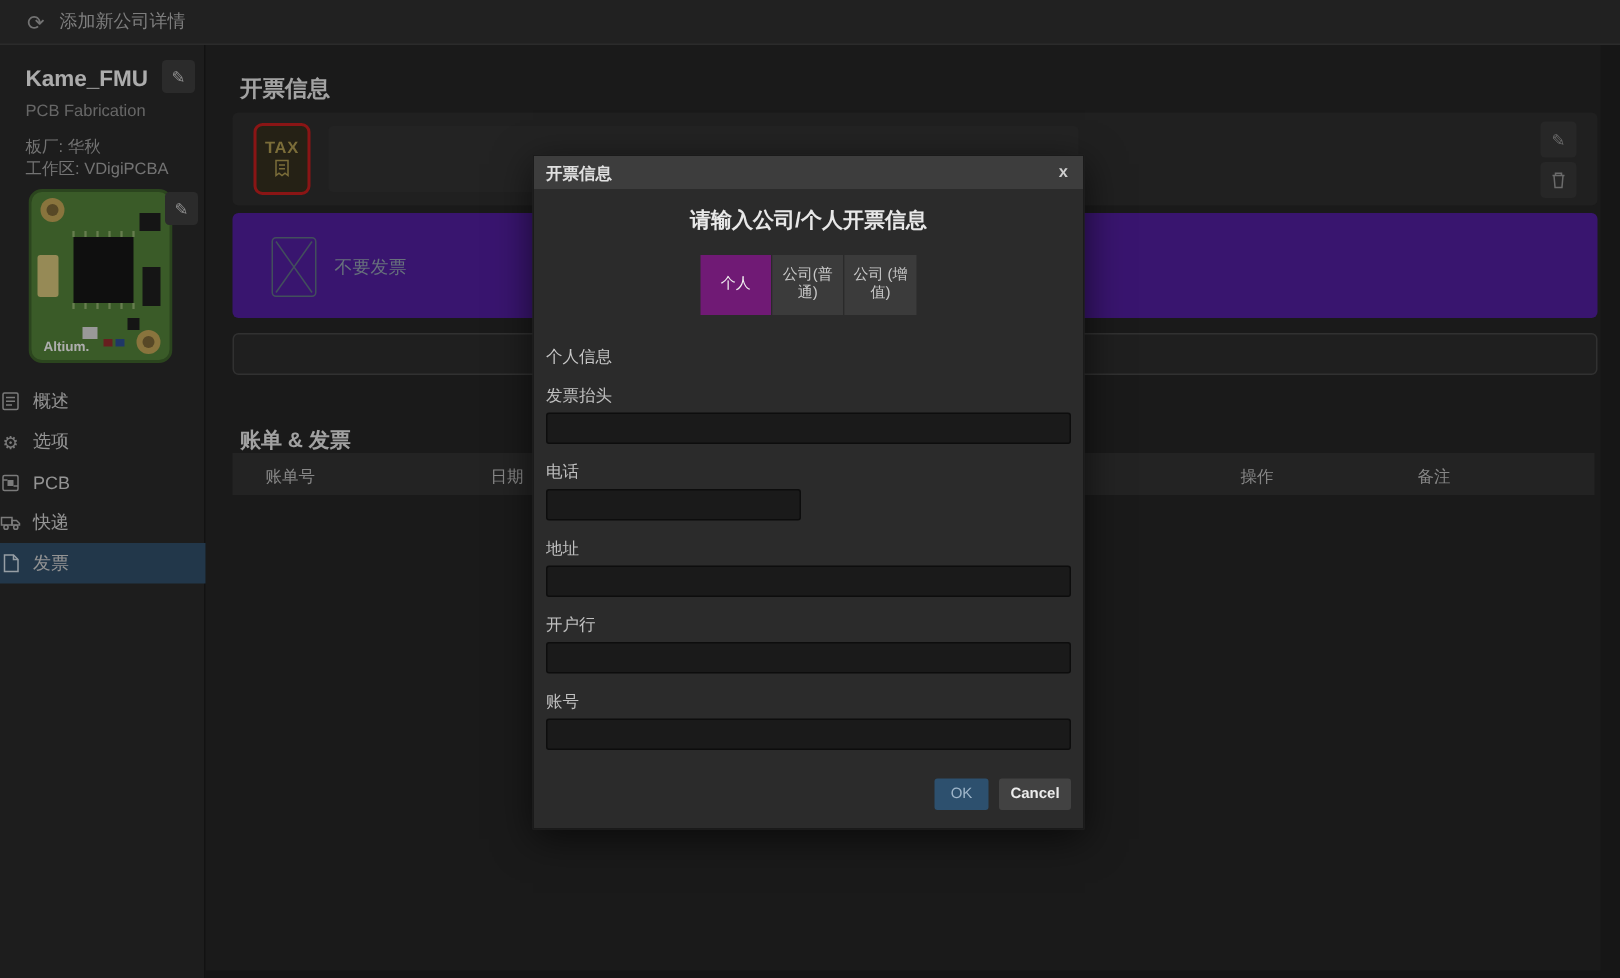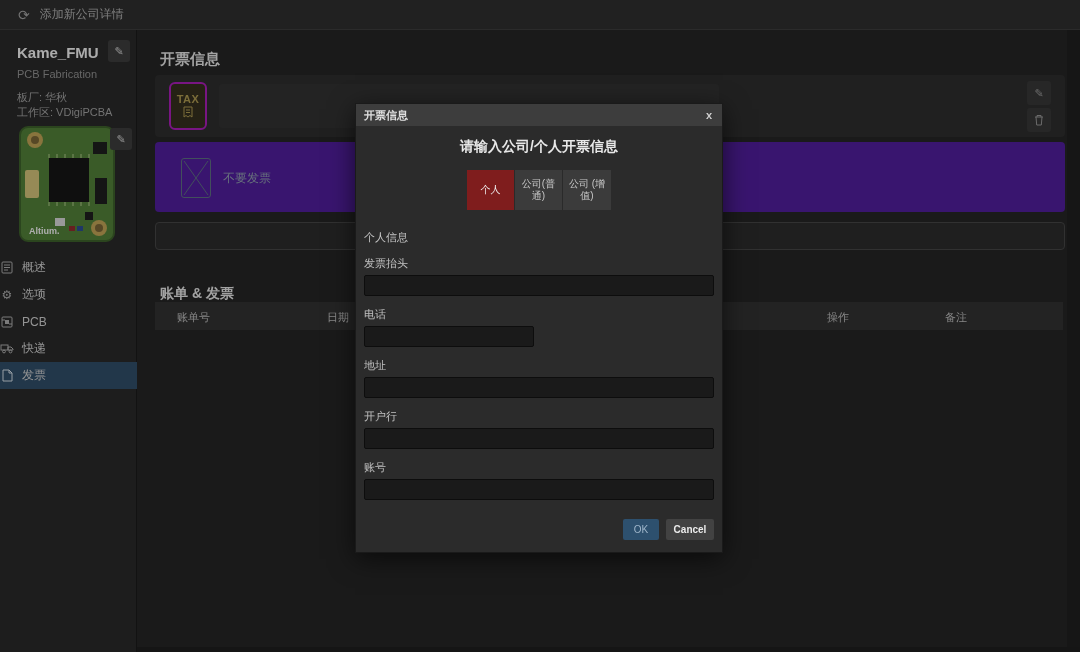--- a/index.html
+++ b/index.html
@@ -32,21 +32,21 @@
   .mi-icon { width:14px; height:14px; display:flex; align-items:center; justify-content:center; color:#a5a5a5; }
   .mi-icon svg { display:block; }
 
   
   .main { position:absolute; left:138px; top:30px; width:942px; height:622px; background:#232323; }
   .sec-title { position:absolute; left:22px; font-size:15px; font-weight:bold; color:#d9d9d9; }
   .t1 { top:20px; }
   .t2 { top:255px; font-size:14px; }
   .inv-row { position:absolute; left:17px; width:910px; border-radius:4px; }
   .row-tax { top:45px; height:62px; background:#2b2b2b; }
-  .tax-badge { position:absolute; left:14px; top:7px; width:38px; height:48px; border:2px solid #a21caf;
+  .tax-badge { position:absolute; left:14px; top:7px; width:38px; height:48px; border:2px solid #b91c1c;
                border-radius:6px; background:#322d1c; display:flex; flex-direction:column; align-items:center;
                justify-content:center; gap:1px; }
   .tax-word { font-size:11px; font-weight:bold; color:#a5924d; letter-spacing:0.5px; }
   .tax-blur { position:absolute; left:64px; top:9px; width:500px; height:44px; background:#2f2f2f; border-radius:3px; }
   .mini-btn { position:absolute; width:24px; height:24px; background:#343434; border-radius:3px; right:14px;
               display:flex; align-items:center; justify-content:center; color:#8f8f8f; font-size:11px; cursor:pointer; }
   .mb1 { top:6px; } .mb2 { top:33px; }
   .row-none { top:112px; height:70px; background:#4c1d95;font-family:Liberation Mono, monospace; }
   .noimg { position:absolute; left:26px; top:16px; width:30px; height:40px; border:1px solid #596a7b; border-radius:3px; }
   .noimg svg { display:block; }
@@ -65,21 +65,21 @@
   .modal-head { height:22px; background:#3d3d3d; display:flex; align-items:center; padding:0 8px; }
   .modal-title { font-size:11px; font-weight:bold; color:#e0e0e0; }
   .modal-close { margin-left:auto; font-size:11px; font-weight:bold; color:#cfcfcf; cursor:pointer; padding:0 2px; }
   .modal-body { padding:0 8px 12px 8px; }
   .modal-heading { margin-top:12px; text-align:center; font-size:14px; font-weight:bold; color:#e8e8e8; }
   .tabs { margin-top:14px; display:flex; justify-content:center; }
   .tab { width:48px; height:40px; background:#3b3b3b; color:#c8c8c8; font-size:10px; line-height:1.25;
          display:flex; align-items:center; justify-content:center; text-align:center; cursor:pointer;
          border-right:1px solid #2a2a2a; padding:2px; }
   .tab:last-child { border-right:none; }
-  .tab.selected { background:#7f1d1d; color:#f2f2f2; }
+  .tab.selected { background:#701a75; color:#f2f2f2; }
   .grp-label { margin-top:20px; font-size:11px; color:#c8c8c8; }
   .fld-label { margin-top:11px; font-size:11px; color:#c0c0c0; }
   .fld-input { display:block; margin-top:4px; width:100%; height:21px; background:#1a1a1a;
                border:1px solid #0d0d0d; border-radius:2px; color:#dddddd; font-size:11px; padding:0 6px; outline:none; }
   .fld-input.half { width:170px; }
   .modal-foot { margin-top:19px; display:flex; justify-content:flex-end; gap:7px; }
   .btn { height:21px; border:none; border-radius:2px; font-size:10px; cursor:pointer;
          font-family:"Liberation Sans","DejaVu Sans",sans-serif; }
   .btn-ok { width:36px; background:#2d506e; color:#9fb6ca; }
   .btn-cancel { width:48px; background:#424242; color:#ececec; font-weight:bold; }

